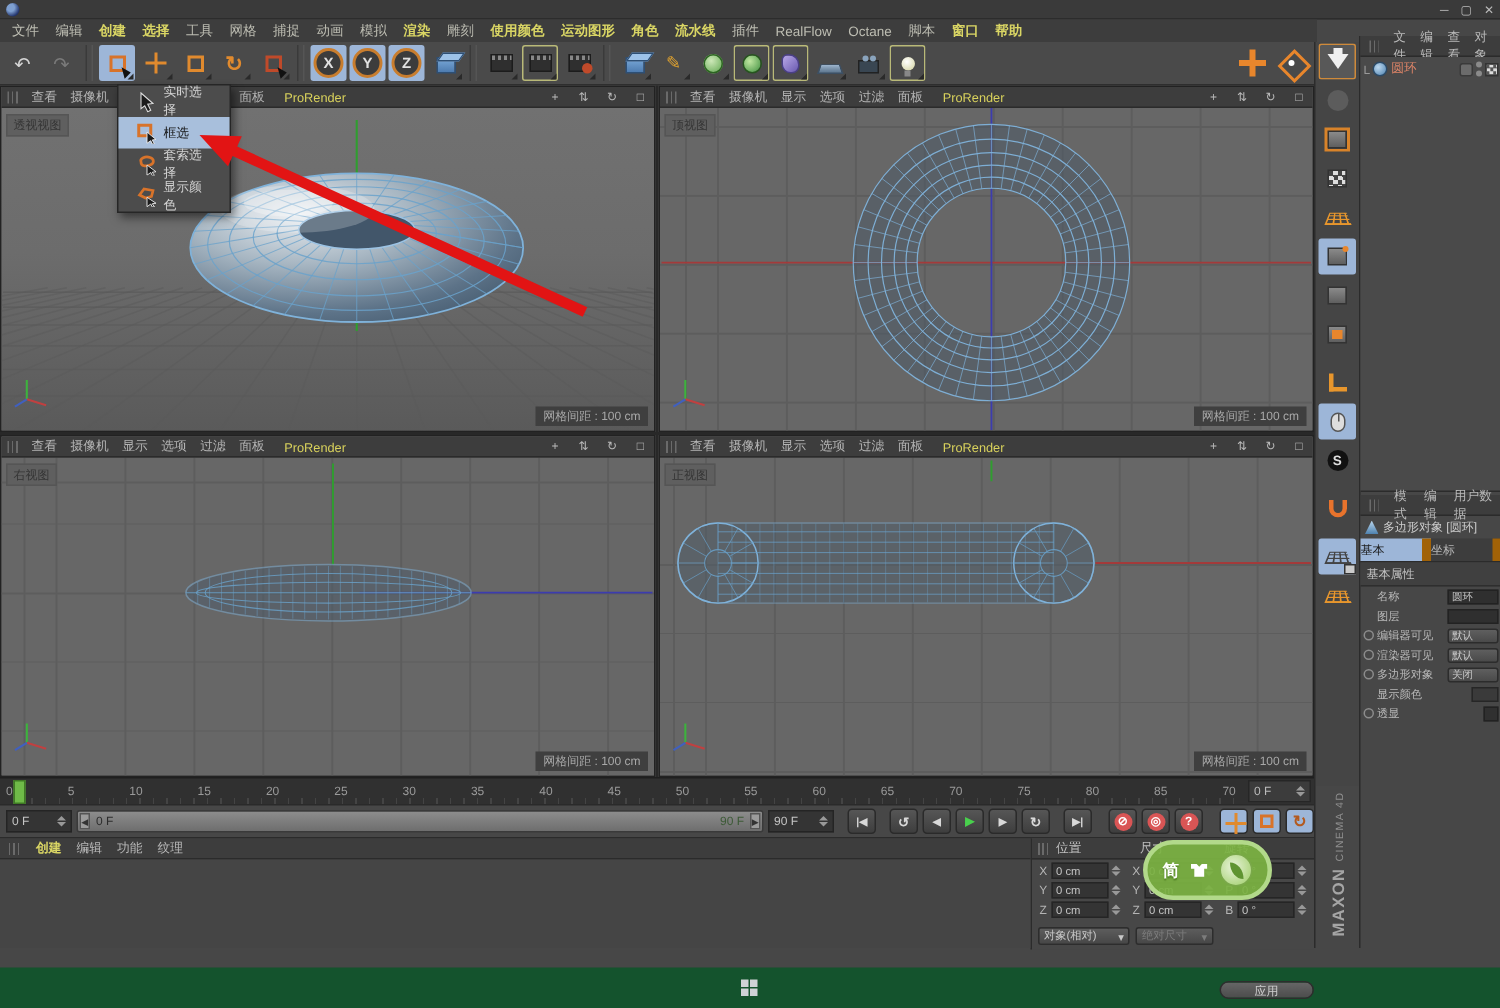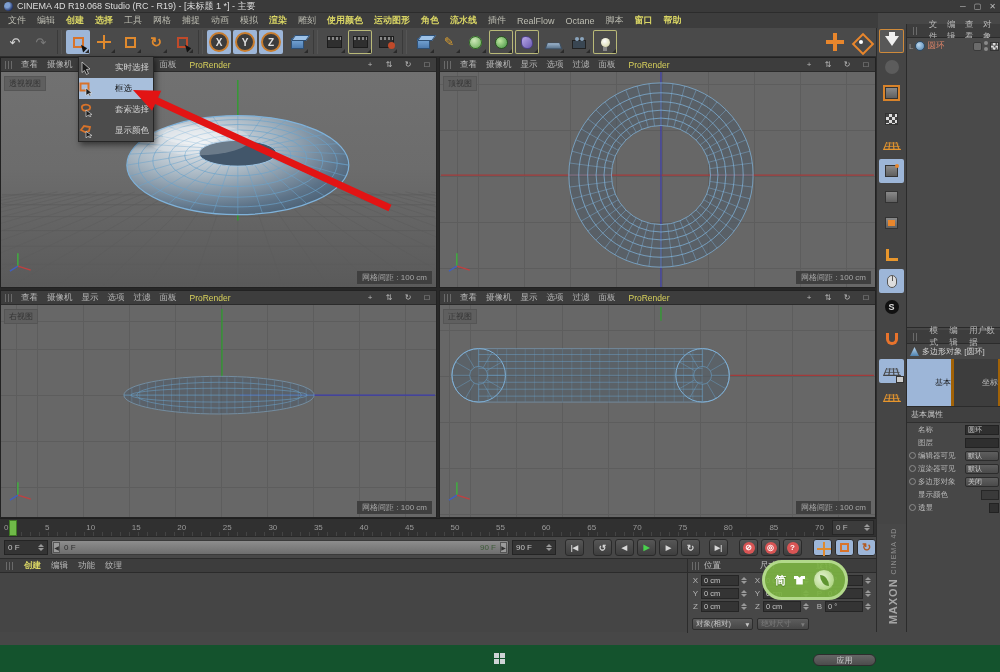--- a/index.html
+++ b/index.html
@@ -161,21 +161,21 @@
   .om-objicon{width:10px;height:10px;border-radius:50%;background:radial-gradient(circle at 35% 35%,#bcd8ee,#4e82b0);border:1px solid #2c4a66;flex:none;}
   .om-name{color:#e08568;font-size:8.5px;flex:1;}
   .om-tagbox{width:9px;height:9px;background:#6b6b6b;border:1px solid #3a3a3a;border-radius:2px;}
   .om-dots{display:flex;flex-direction:column;gap:2px;}
   .om-dots i{width:4px;height:4px;border-radius:50%;background:#8a8a8a;}
   .om-checker{width:9px;height:9px;background:repeating-conic-gradient(#ddd 0 25%,#555 0 50%) 0 0/4.5px 4.5px;border:1px solid #333;}
   #am{position:absolute;left:0;top:306px;width:94px;}
   .am-title{display:flex;align-items:center;gap:3px;padding:2px 3px;color:#cdcdcd;font-size:8px;background:#474747;}
   .am-objicon{width:9px;height:9px;background:linear-gradient(#bcd8ee,#4e82b0);clip-path:polygon(50% 0,100% 100%,0 100%);flex:none;}
   .am-tabs{display:flex;border-bottom:1px solid #2b2b2b;}
-  .am-tab{flex:1;text-align:right;font-size:8px;padding:18px 0;background:#3d3d3d;color:#b5b5b5;border-right:3px solid #a16207;}
+  .am-tab{flex:1;text-align:left;font-size:8px;padding:2px 0;background:#3d3d3d;color:#b5b5b5;border-right:6px solid #a16207;}
   .am-tab.active{background:#9db6d8;color:#1c1c1c;}
   .am-section{background:#404040;color:#c3c3c3;font-size:8px;padding:2px 4px;border-bottom:1px solid #2e2e2e;}
   .am-row{display:flex;align-items:center;gap:2px;padding:1.5px 2px;}
   .am-dot{width:7px;height:7px;border-radius:50%;border:1.5px solid #8c8c8c;flex:none;}
   .am-row:not(.has-dot) .am-dot{visibility:hidden;}
   .am-label{color:#b8b8b8;font-size:7.5px;flex:1;white-space:nowrap;overflow:hidden;}
   .am-val{width:34px;height:10px;flex:none;font-size:7px;color:#c8c8c8;display:flex;align-items:center;padding:0 2px;}
   .k-input .am-val{background:#2f2f2f;border:1px solid #222;}
   .k-dropdown .am-val{background:linear-gradient(#5f5f5f,#4a4a4a);border:1px solid #2c2c2c;border-radius:2px;}
   .k-swatch .am-val{width:18px;background:#3a3a3a;border:1px solid #262626;}
@@ -215,35 +215,34 @@
   .shieldb{width:9px;height:11px;background:#2f7fd6;clip-path:polygon(0 0,100% 0,100% 60%,50% 100%,0 60%);}
   .boxic{width:9px;height:9px;border:1.5px solid #ddd;}
   .micic{width:4px;height:7px;background:#ddd;border-radius:2px;position:relative;}
   .micic::after{content:"";position:absolute;left:-2px;bottom:-3px;width:8px;height:3px;border:1px solid #ddd;border-top:none;border-radius:0 0 4px 4px;}
   .monic{width:11px;height:8px;border:1.5px solid #ddd;}
   .shieldr{width:9px;height:11px;background:#d04a3a;clip-path:polygon(0 0,100% 0,100% 60%,50% 100%,0 60%);}
   .greenhalf{width:8px;height:11px;background:#3faf4f;border-radius:2px 0 0 2px;}
 
   
   #tooldrop{position:absolute;left:78px;top:56px;width:76px;background:#4c4c4c;border:1px solid #262626;box-shadow:2px 3px 6px rgba(0,0,0,.5);z-index:40;}
-  .dd-item{height:21px;display:flex;align-items:center;gap:22px;padding:0 0;color:#d2d2d2;font-size:8.5px;}
+  .dd-item{height:21px;display:flex;align-items:center;gap:4px;padding:0 12px;color:#d2d2d2;font-size:8.5px;}
   .dd-item.active{background:#a8bfdc;color:#141414;}
   .dd-item svg{flex:none;}
 
   
   #arrowlayer{position:absolute;left:0;top:0;width:1000px;height:672px;pointer-events:none;z-index:50;}
 </style>
 </head>
 <body>
 
 <div id="app">
 
   <div id="titlebar">
     <span id="c4d-logo"></span>
-    <span>CINEMA 4D R19.068 Studio (RC - R19) - [未标题 1 *] - 主要</span>
     <span class="winbtns">
       <span>─</span>
       <span>▢</span>
       <span>✕</span>
     </span>
   </div>
 
   <div id="menubar">
 
   <span class="mi">文件</span>

